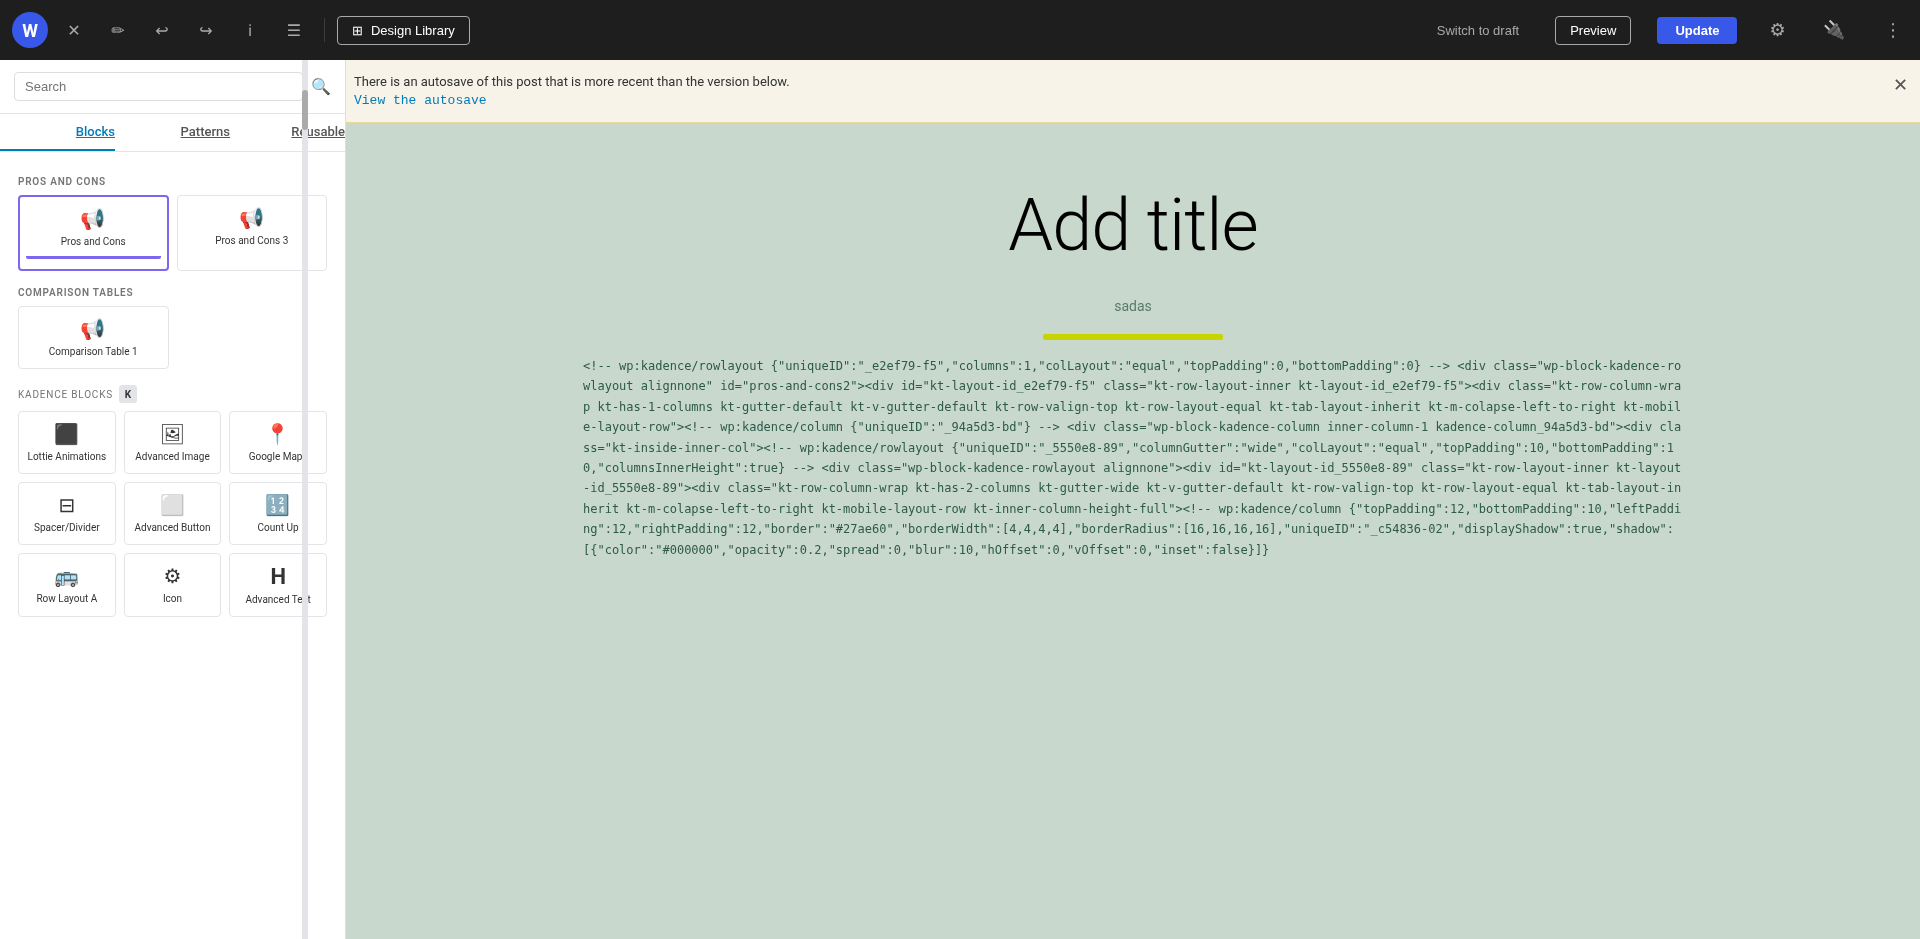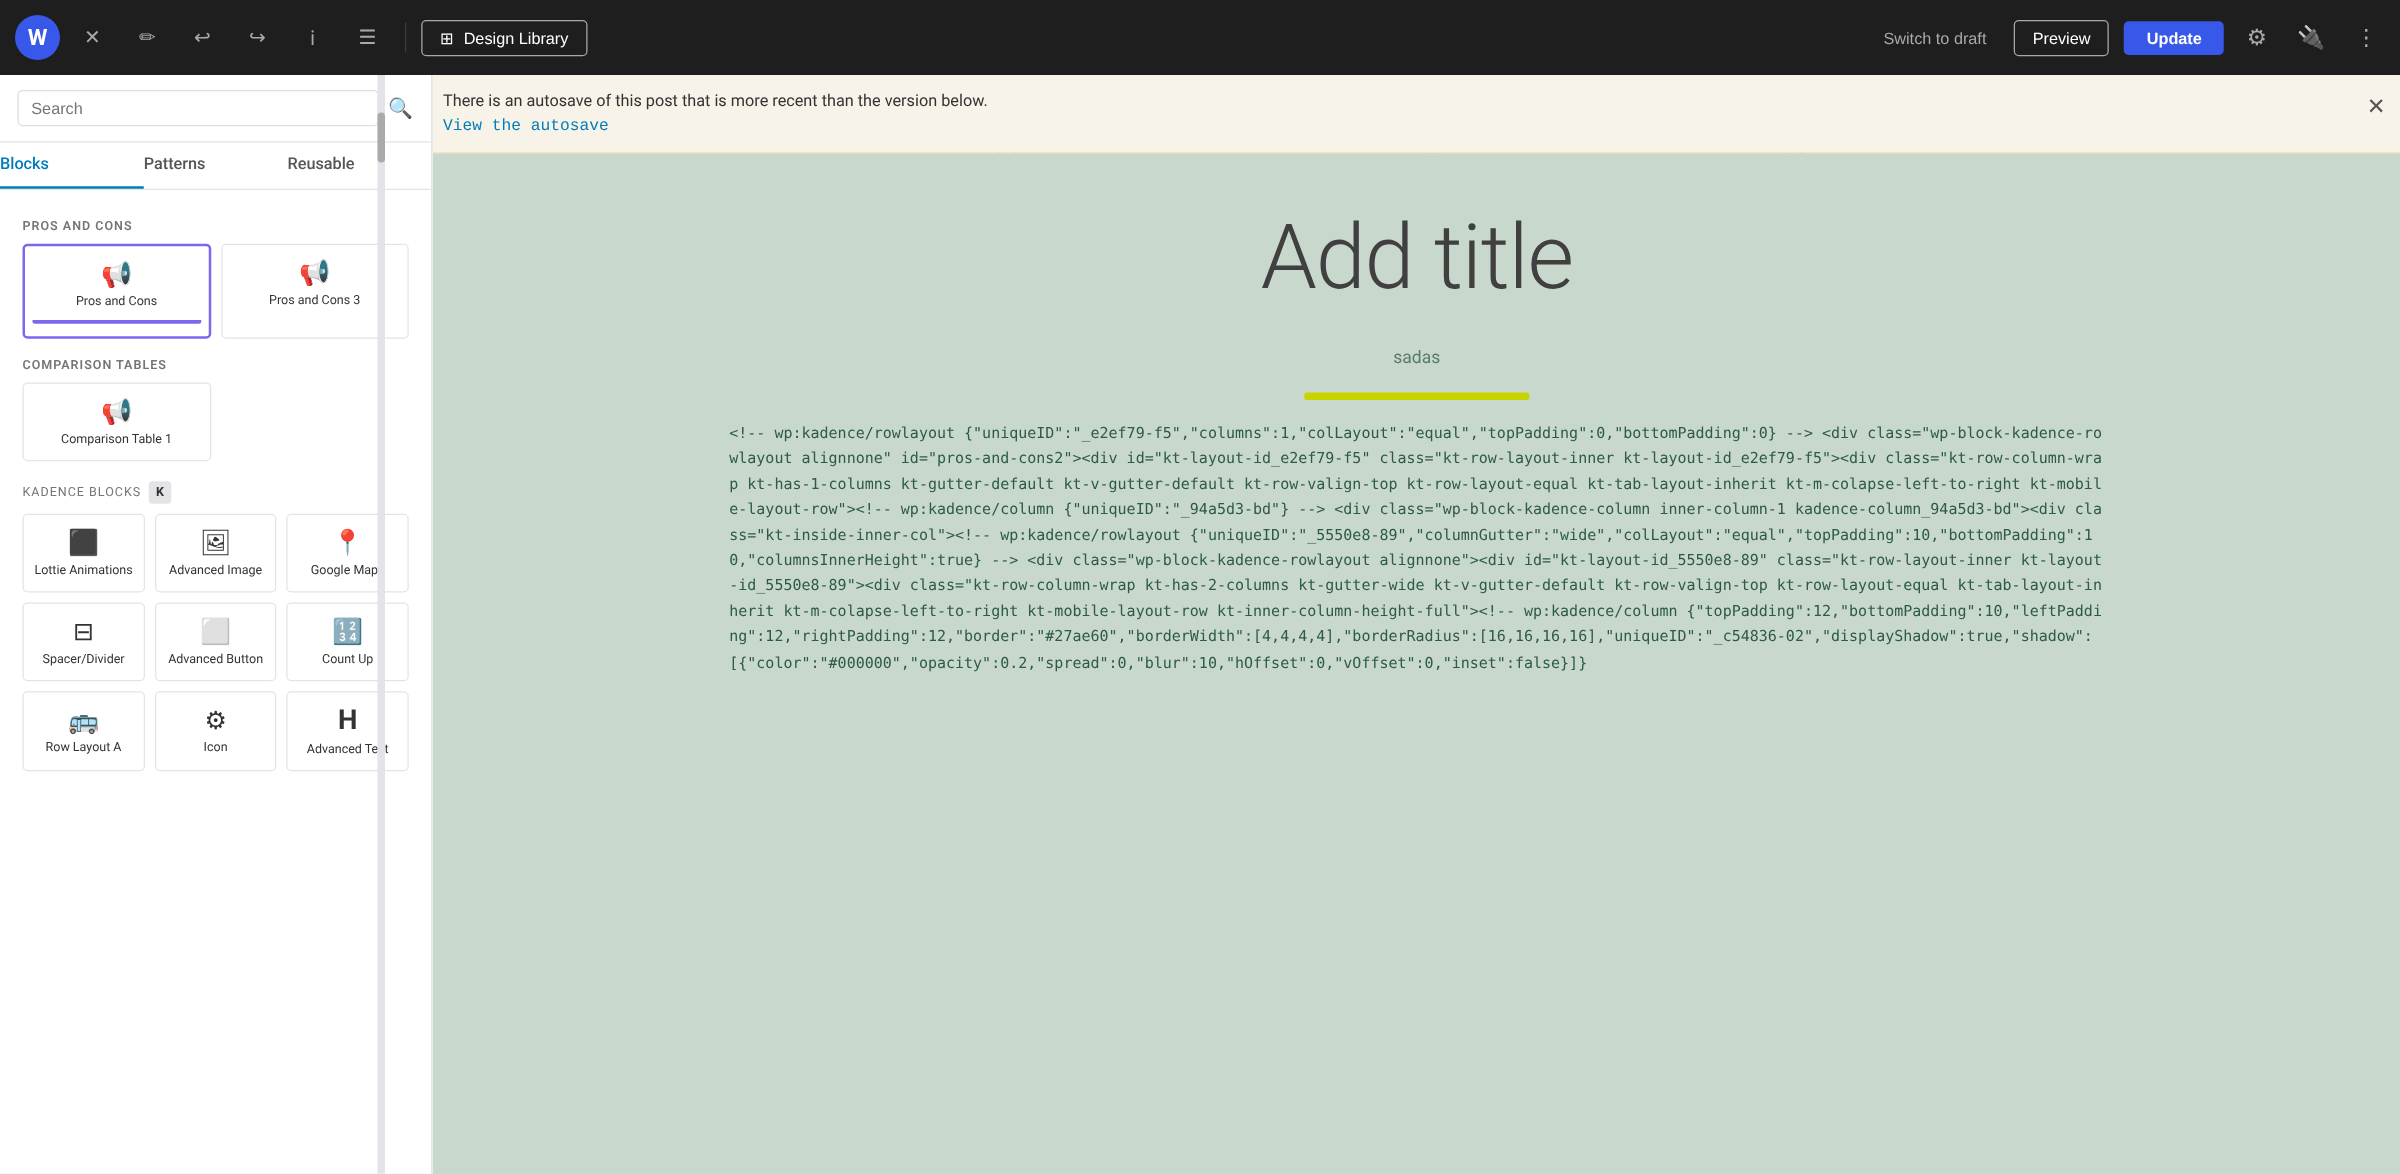--- a/index.html
+++ b/index.html
@@ -18,21 +18,21 @@
       width: 36px; height: 36px; border: none; background: transparent; color: #a7aaad;
       border-radius: 4px; cursor: pointer; display: flex; align-items: center; justify-content: center; font-size: 16px;
     }
     .toolbar-btn.close-btn { background: transparent; }
     .toolbar-separator { width: 1px; height: 24px; background: #3c3c3c; margin: 0 4px; }
     .design-library-btn {
       display: flex; align-items: center; gap: 8px; padding: 6px 14px;
       border: 1px solid #a7aaad; background: transparent; color: white; border-radius: 4px;
       cursor: pointer; font-size: 13px; font-weight: 500;
     }
-    .toolbar-right { margin-left: auto; display: flex; align-items: center; gap: 12px; }
+    .toolbar-right { margin-left: auto; display: flex; align-items: center; gap: 26px; }
     .switch-to-draft { background: transparent; border: none; color: #a7aaad; cursor: pointer; font-size: 13px; padding: 6px 10px; }
     .preview-btn { background: transparent; border: 1px solid #a7aaad; color: white; padding: 6px 14px; border-radius: 4px; cursor: pointer; font-size: 13px; }
     .update-btn { background: #3858e9; border: none; color: white; padding: 6px 18px; border-radius: 4px; cursor: pointer; font-size: 13px; font-weight: 600; }
     .toolbar-icon-btn { background: transparent; border: none; color: #a7aaad; cursor: pointer; font-size: 18px; padding: 6px; }
 
     
     .main { display: flex; flex: 1; overflow: hidden; }
 
     
     .sidebar {
@@ -45,22 +45,22 @@
     .search-input {
       flex: 1; border: 1px solid #ddd; border-radius: 4px; padding: 6px 10px;
       font-size: 13px; color: #333; outline: none;
     }
     .search-icon-btn { background: transparent; border: none; cursor: pointer; color: #555; font-size: 16px; }
 
     .tabs {
       display: flex; border-bottom: 1px solid #e2e4e7;
     }
     .tab {
-      flex: 1; text-align: left; padding: 10px 0; font-size: 13px; font-weight: 500;
-      color: #555; cursor: pointer; border-bottom: 2px solid transparent;
+      flex: 1; text-align: right; padding: 10px 0; font-size: 13px; font-weight: 500;
+      color: #555; cursor: pointer; border-bottom: 2px solid transparent; text-decoration: underline;
     }
     .tab.active { color: #007cba; border-bottom-color: #007cba; }
 
     .sidebar-content { flex: 1; overflow-y: auto; padding: 12px 18px; }
 
     .section-label {
       font-size: 10px; font-weight: 600; color: #757575; letter-spacing: 0.08em;
       text-transform: uppercase; margin: 12px 0 8px 0;
     }
 
@@ -105,22 +105,22 @@
     }
     .autosave-text { font-size: 13px; color: #333; }
     .autosave-link { color: #007cba; text-decoration: none; font-size: 13px; display: block; margin-top: 4px; font-family: Liberation Mono, monospace; }
     .autosave-close { background: none; border: none; font-size: 18px; cursor: pointer; color: #555; padding: 0 4px; }
 
     
     .editor-area {
       background: #c8d8cc; min-height: 850px; padding: 40px 20px; position: relative;
     }
     .add-title {
-      text-align: center; font-size: 72px; font-weight: 300; color: #404040;
-      letter-spacing: -1px; margin-bottom: 30px; 
+      text-align: center; font-size: 72px; font-weight: 300; color: #000000;
+      letter-spacing: -1px; margin-bottom: 30px; margin-top: 20px;
     }
     .subtitle-text { text-align: center; font-size: 14px; color: #5a7a6a; margin-bottom: 20px; }
     .yellow-underline {
       width: 180px; height: 6px; background: #c8d400; border-radius: 2px;
       margin: 0 auto 16px auto;
     }
     .code-block {
       font-family: monospace; font-size: 12px; color: #2d5a4a; line-height: 1.7;
       word-break: break-all; white-space: pre-wrap; max-width: 1100px; margin: 0 auto;
     }

